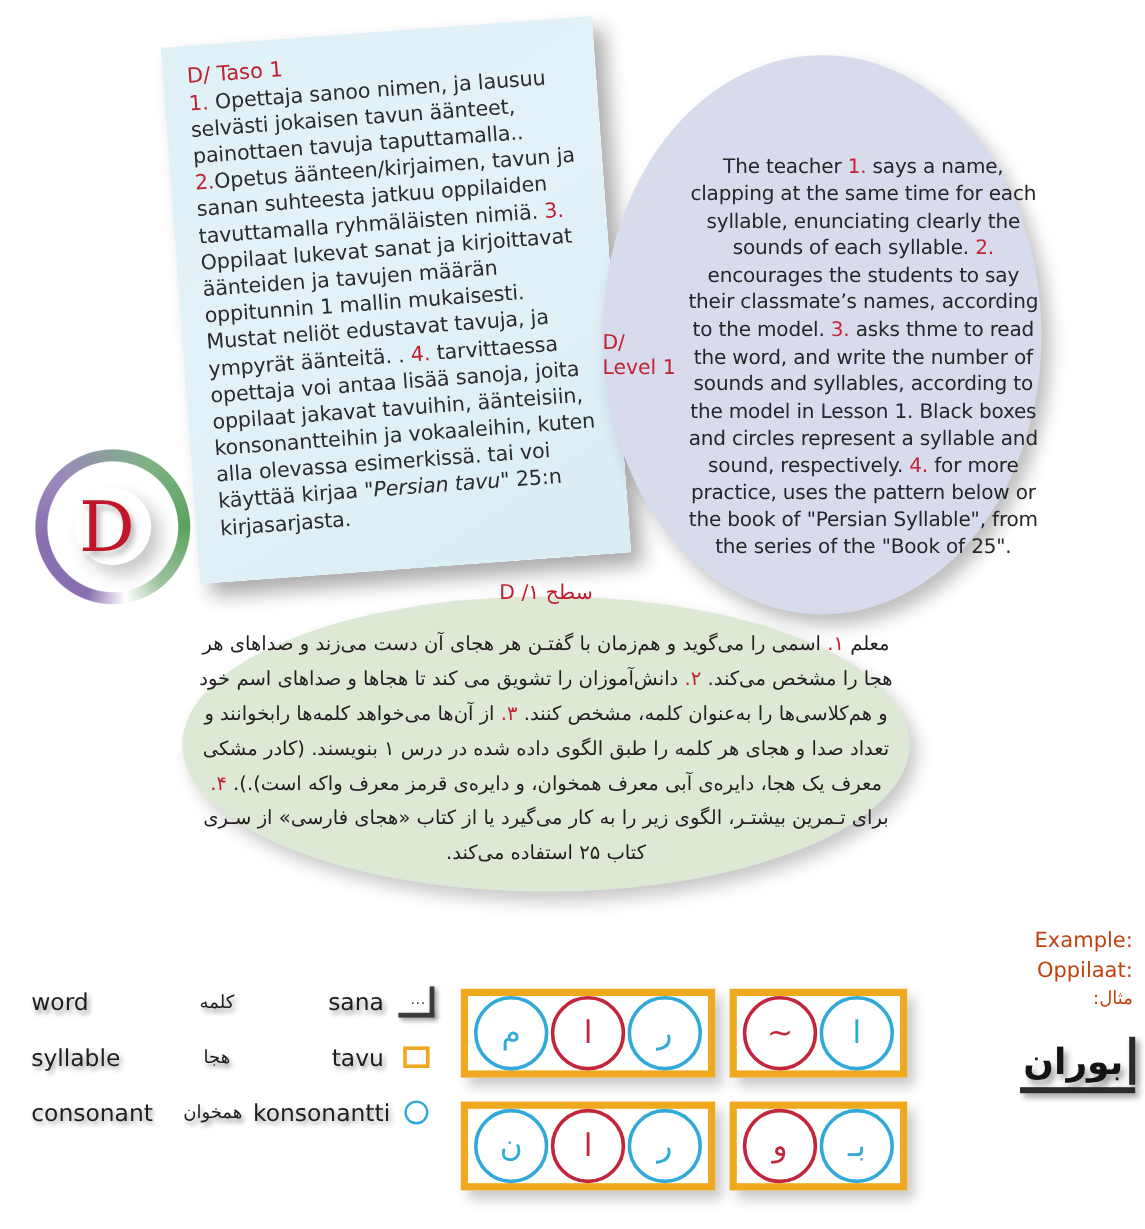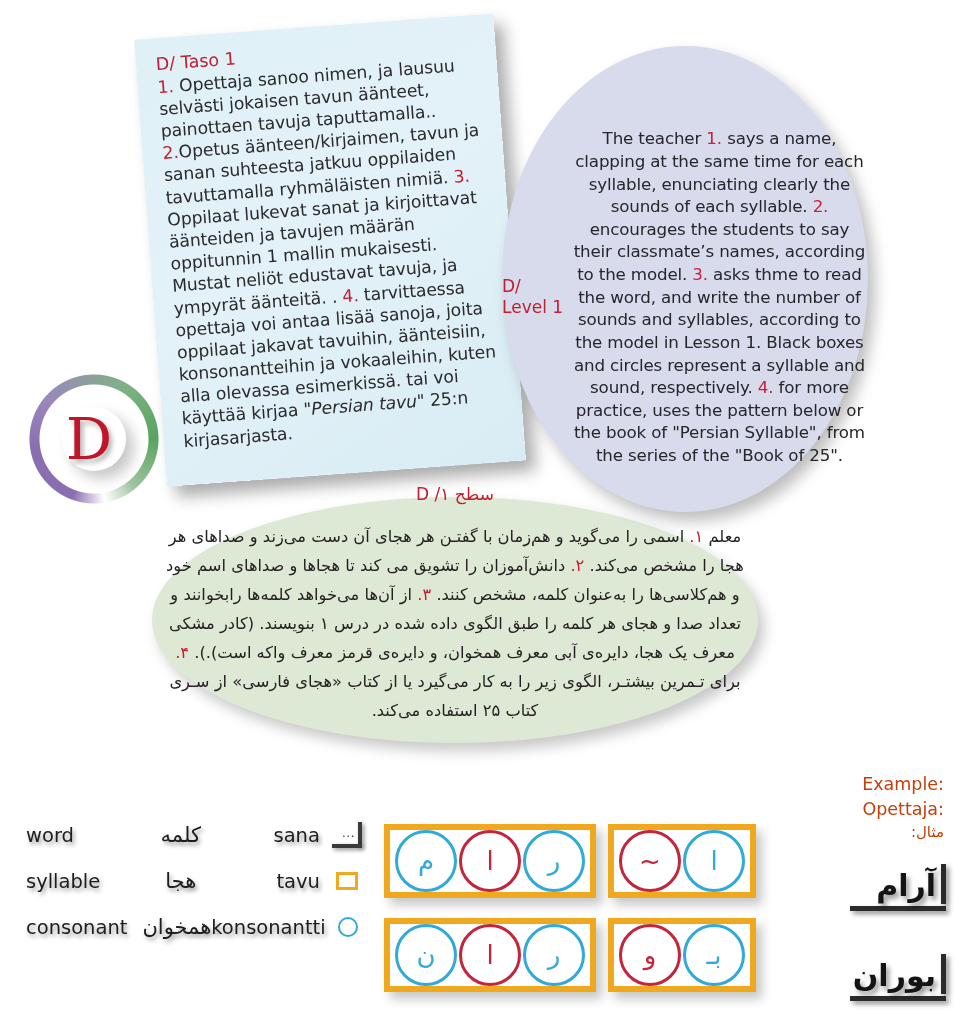--- a/index.html
+++ b/index.html
@@ -177,21 +177,21 @@
     width: 118px;
     text-align: left;
     font-size: 19.5px;
     padding-right: 8px;
     text-shadow: 2px 3px 4px rgba(0,0,0,0.40);
     color: #1e1c1d;
   }
   .legend-row .col-fa {
     width: 72px;
     text-align: center;
-    font-size: 21px;
+    font-size: 15px;
     direction: rtl;
     text-shadow: 2px 3px 4px rgba(0,0,0,0.40);
     color: #1e1c1d;
   }
   .legend-row .col-fi {
     width: 110px;
     text-align: right;
     font-size: 19.5px;
     padding-right: 8px;
     text-shadow: 2px 3px 4px rgba(0,0,0,0.40);
@@ -414,29 +414,22 @@
       </div>
       <div class="syl-box">
         <div class="snd red">و</div>
         <div class="snd blue">بـ</div>
       </div>
     </div>
   </div>
 
 <div id="example-words">
   <div class="lbl">Example:</div>
-  <div class="lbl">Opettaja:</div>
+  <div class="lbl">Oppilaat:</div>
   <div class="lbl fa">مثال:</div>
-  <div class="word-holder">
-    <span class="wordbox">
-      <span class="bracket-r"></span>
-      <span class="bracket-b"></span>
-      <span class="wtext">آرام</span>
-    </span>
-  </div>
   <div class="word-holder">
     <span class="wordbox">
       <span class="bracket-r"></span>
       <span class="bracket-b"></span>
       <span class="wtext">بوران</span>
     </span>
   </div>
 </div>
 
 </body></html>

